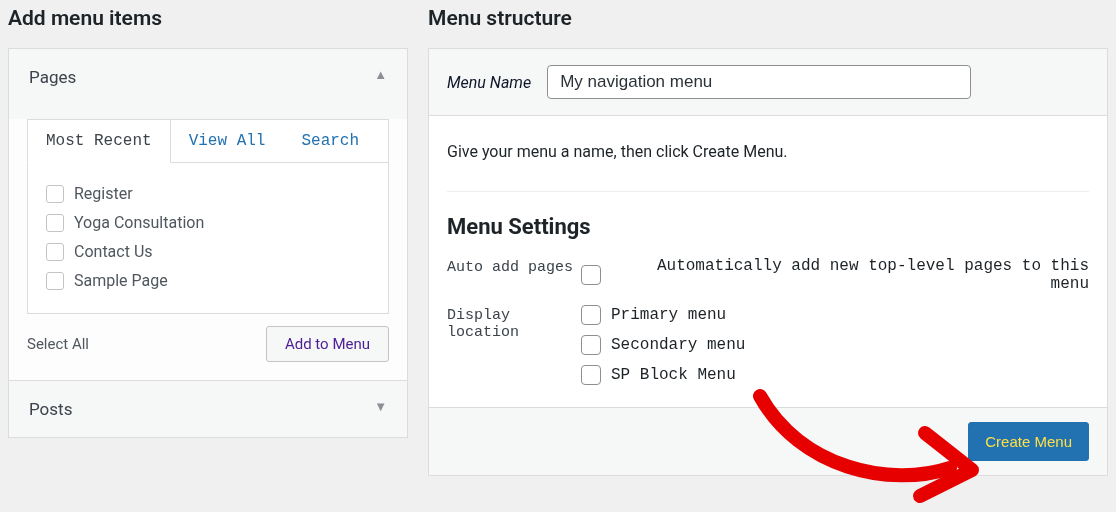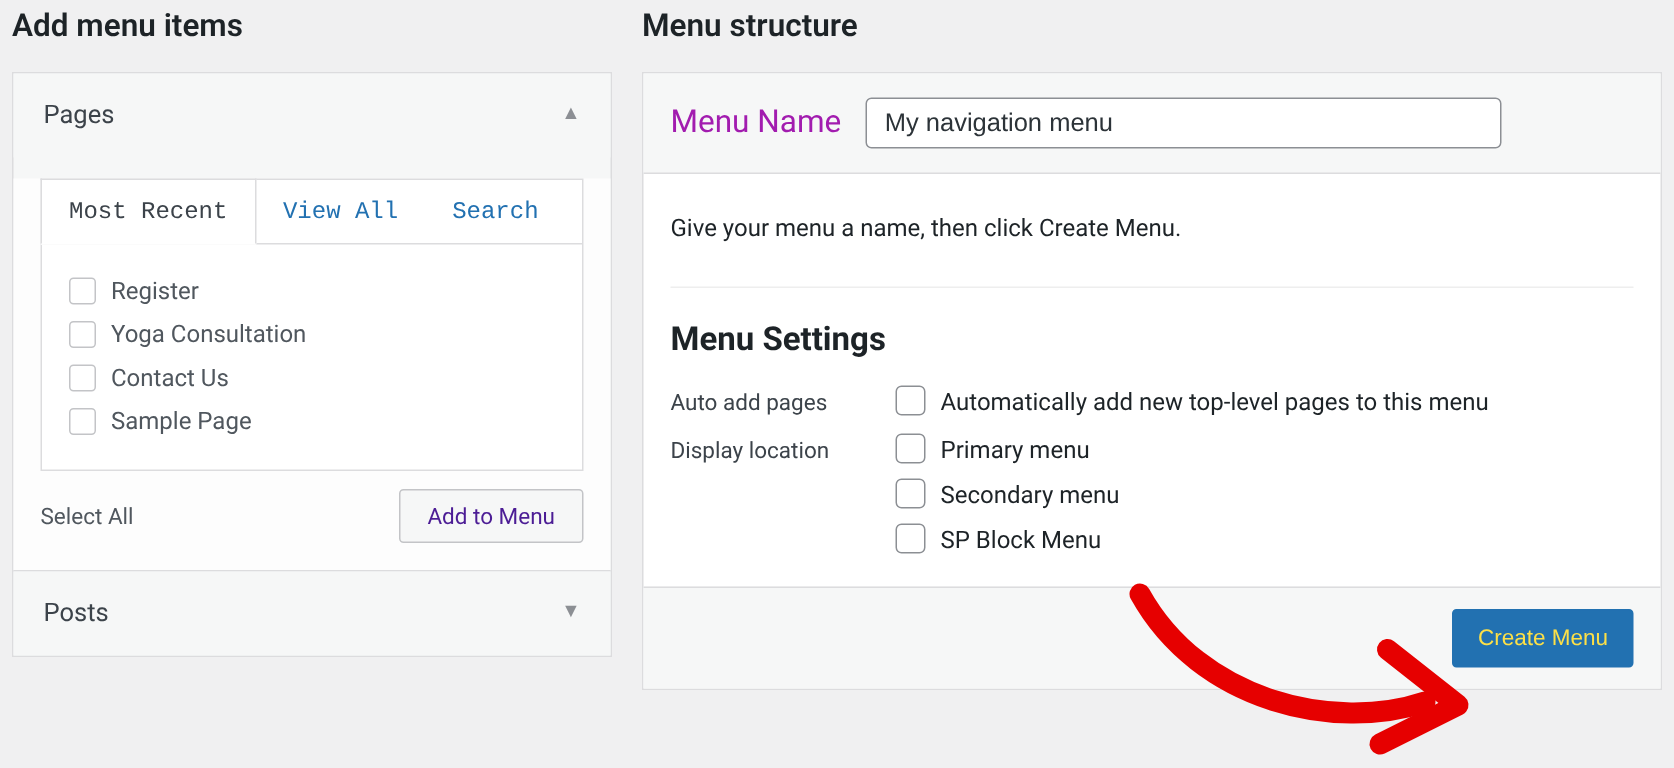--- a/index.html
+++ b/index.html
@@ -114,21 +114,21 @@
     background: #fff;
   }
   .panel-topbar {
     display: flex;
     align-items: center;
     gap: 16px;
     padding: 16px 18px;
     border-bottom: 1px solid #dcdcde;
     background: #f6f7f7;
   }
-  .panel-topbar label { font-size: 21px; color: #a21caf; }
+  .panel-topbar label { font-size: 16px; color: #0f172a; font-style: italic; }
   .panel-topbar input[type=text] {
     font-size: 17px;
     padding: 6px 12px;
     border: 1px solid #8c8f94;
     border-radius: 4px;
     width: 424px;
     color: #2c3338;
   }
   .panel-body {
     padding: 26px 18px 10px 18px;
@@ -141,38 +141,39 @@
   }
   h3.settings-title {
     font-size: 22px;
     font-weight: 700;
     color: #1d2327;
     margin-bottom: 18px;
   }
   .setting-row {
     display: flex;
     align-items: flex-start;
-    gap: 22px;
+    gap: 6px;
     margin-bottom: 12px;
+    font-family: Liberation Mono, monospace;
   }
   .setting-row .slabel {
     width: 128px;
     font-size: 15px;
     color: #3c434a;
     padding-top: 2px;
   }
   .setting-row .svals { display: flex; flex-direction: column; gap: 10px; }
   .setting-row .opt { display: flex; align-items: center; gap: 10px; }
   .setting-row .opt .cb2 {
     width: 20px; height: 20px;
     border: 1px solid #8c8f94;
     border-radius: 4px;
     background: #fff;
   }
-  .setting-row .opt span { font-size: 16px; color: #1d2327; }
+  .setting-row .opt span { font-size: 16px; color: #1d2327; text-align: right; }
   .panel-footer {
     border-top: 1px solid #dcdcde;
     background: #f6f7f7;
     padding: 14px 18px;
     display: flex;
     justify-content: flex-end;
   }
   .btn-primary {
     background: #2271b1;
     border: 1px solid #2271b1;

